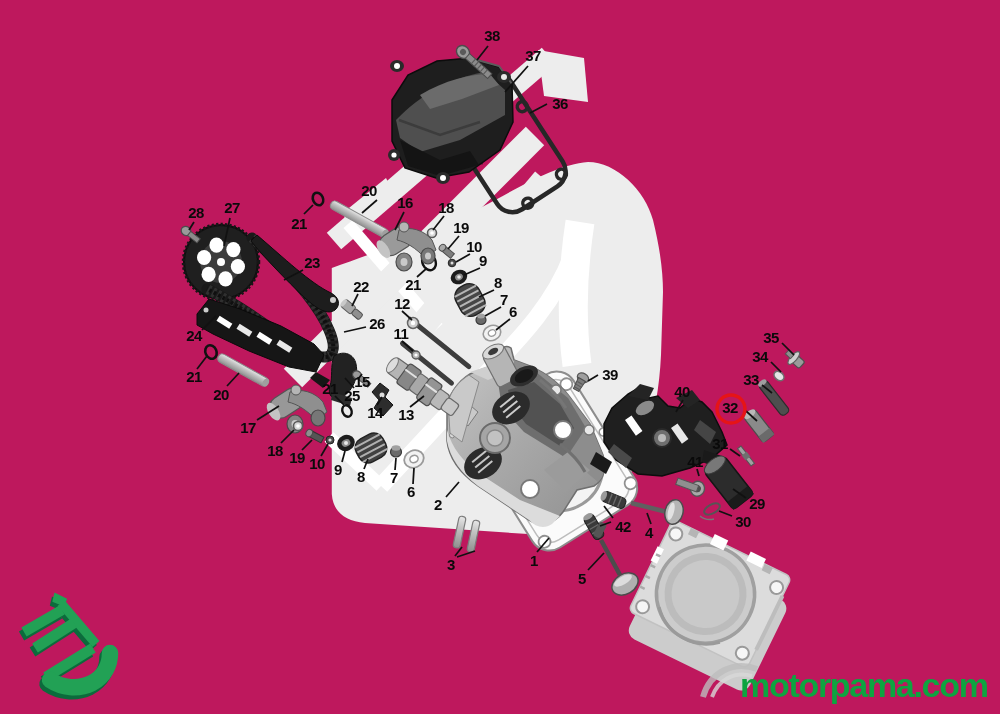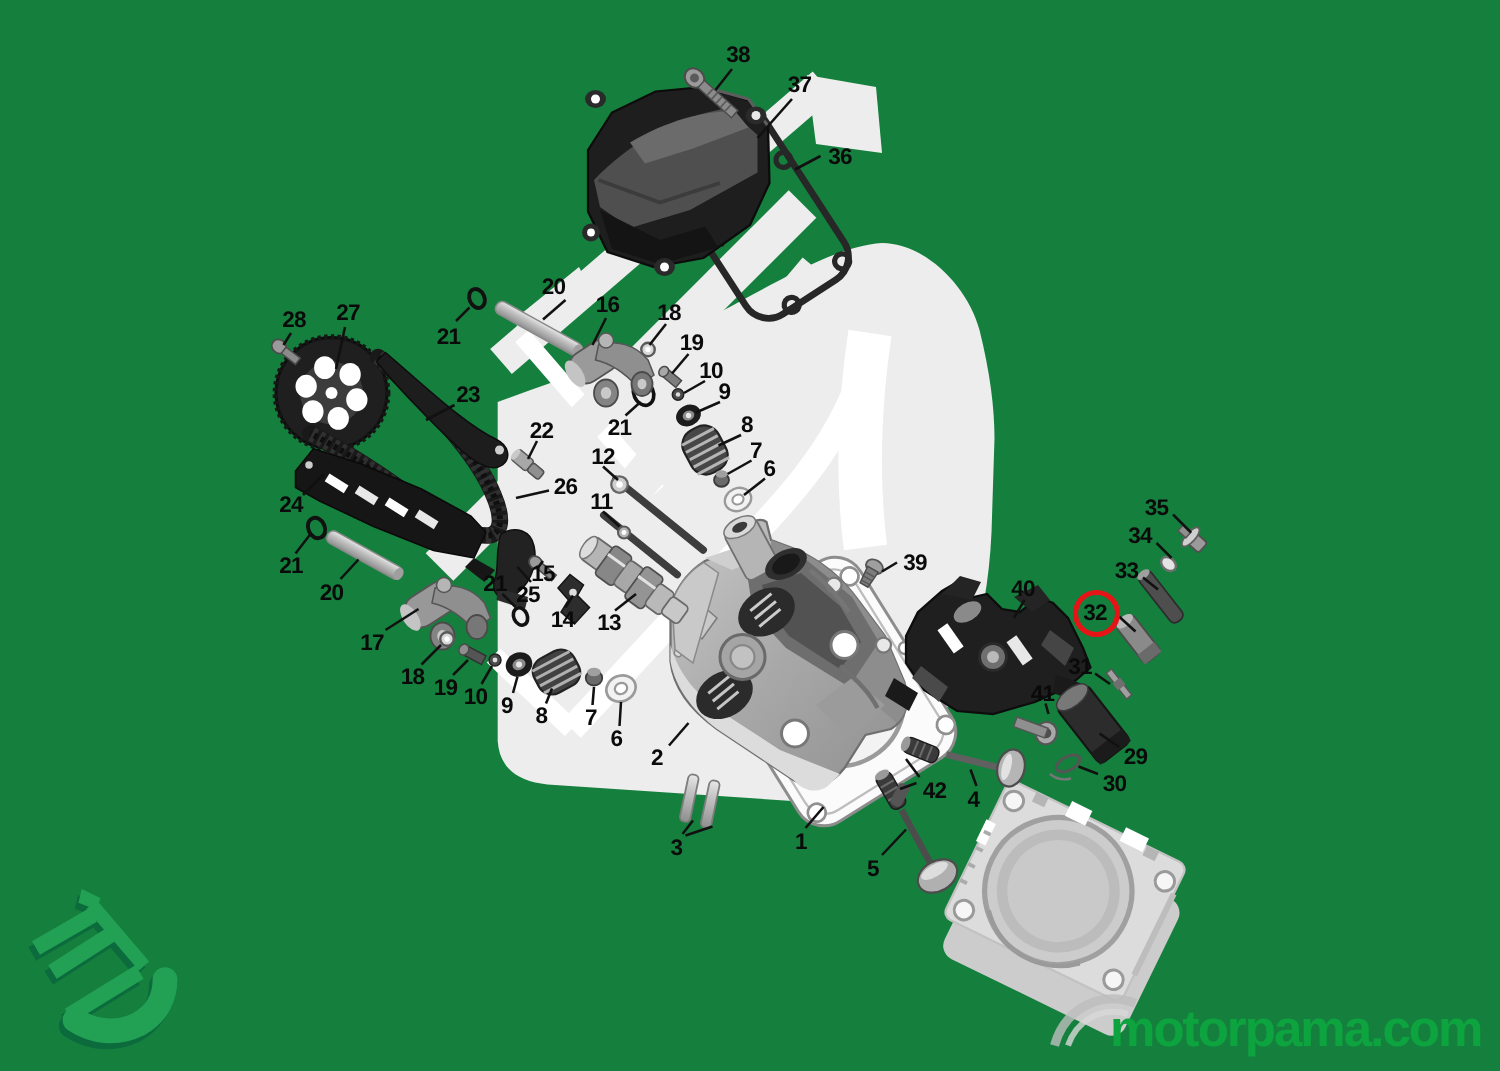--- a/index.html
+++ b/index.html
@@ -1,16 +1,16 @@
 <!DOCTYPE html>
 <html><head>
 <meta charset="utf-8">
 <style>
 html,body{margin:0;padding:0;background:#fff;}
-#page{position:relative;width:1000px;height:714px;overflow:hidden;background:#15803d;text-align:center;}
+#page{position:relative;width:1000px;height:714px;overflow:hidden;background:#be185d;text-align:center;}
 text{font-family:"Liberation Sans",sans-serif;font-weight:bold;fill:#0a0a0a;}
 #wmshape .wmg{fill:#ededed;}
 #wmshape .wmw{stroke:#ffffff;fill:none;}
 </style>
 </head>
 <body>
 <div id="page">
 <svg width="1000" height="714" viewBox="0 0 1000 714" xmlns="http://www.w3.org/2000/svg">
 <defs>
 

